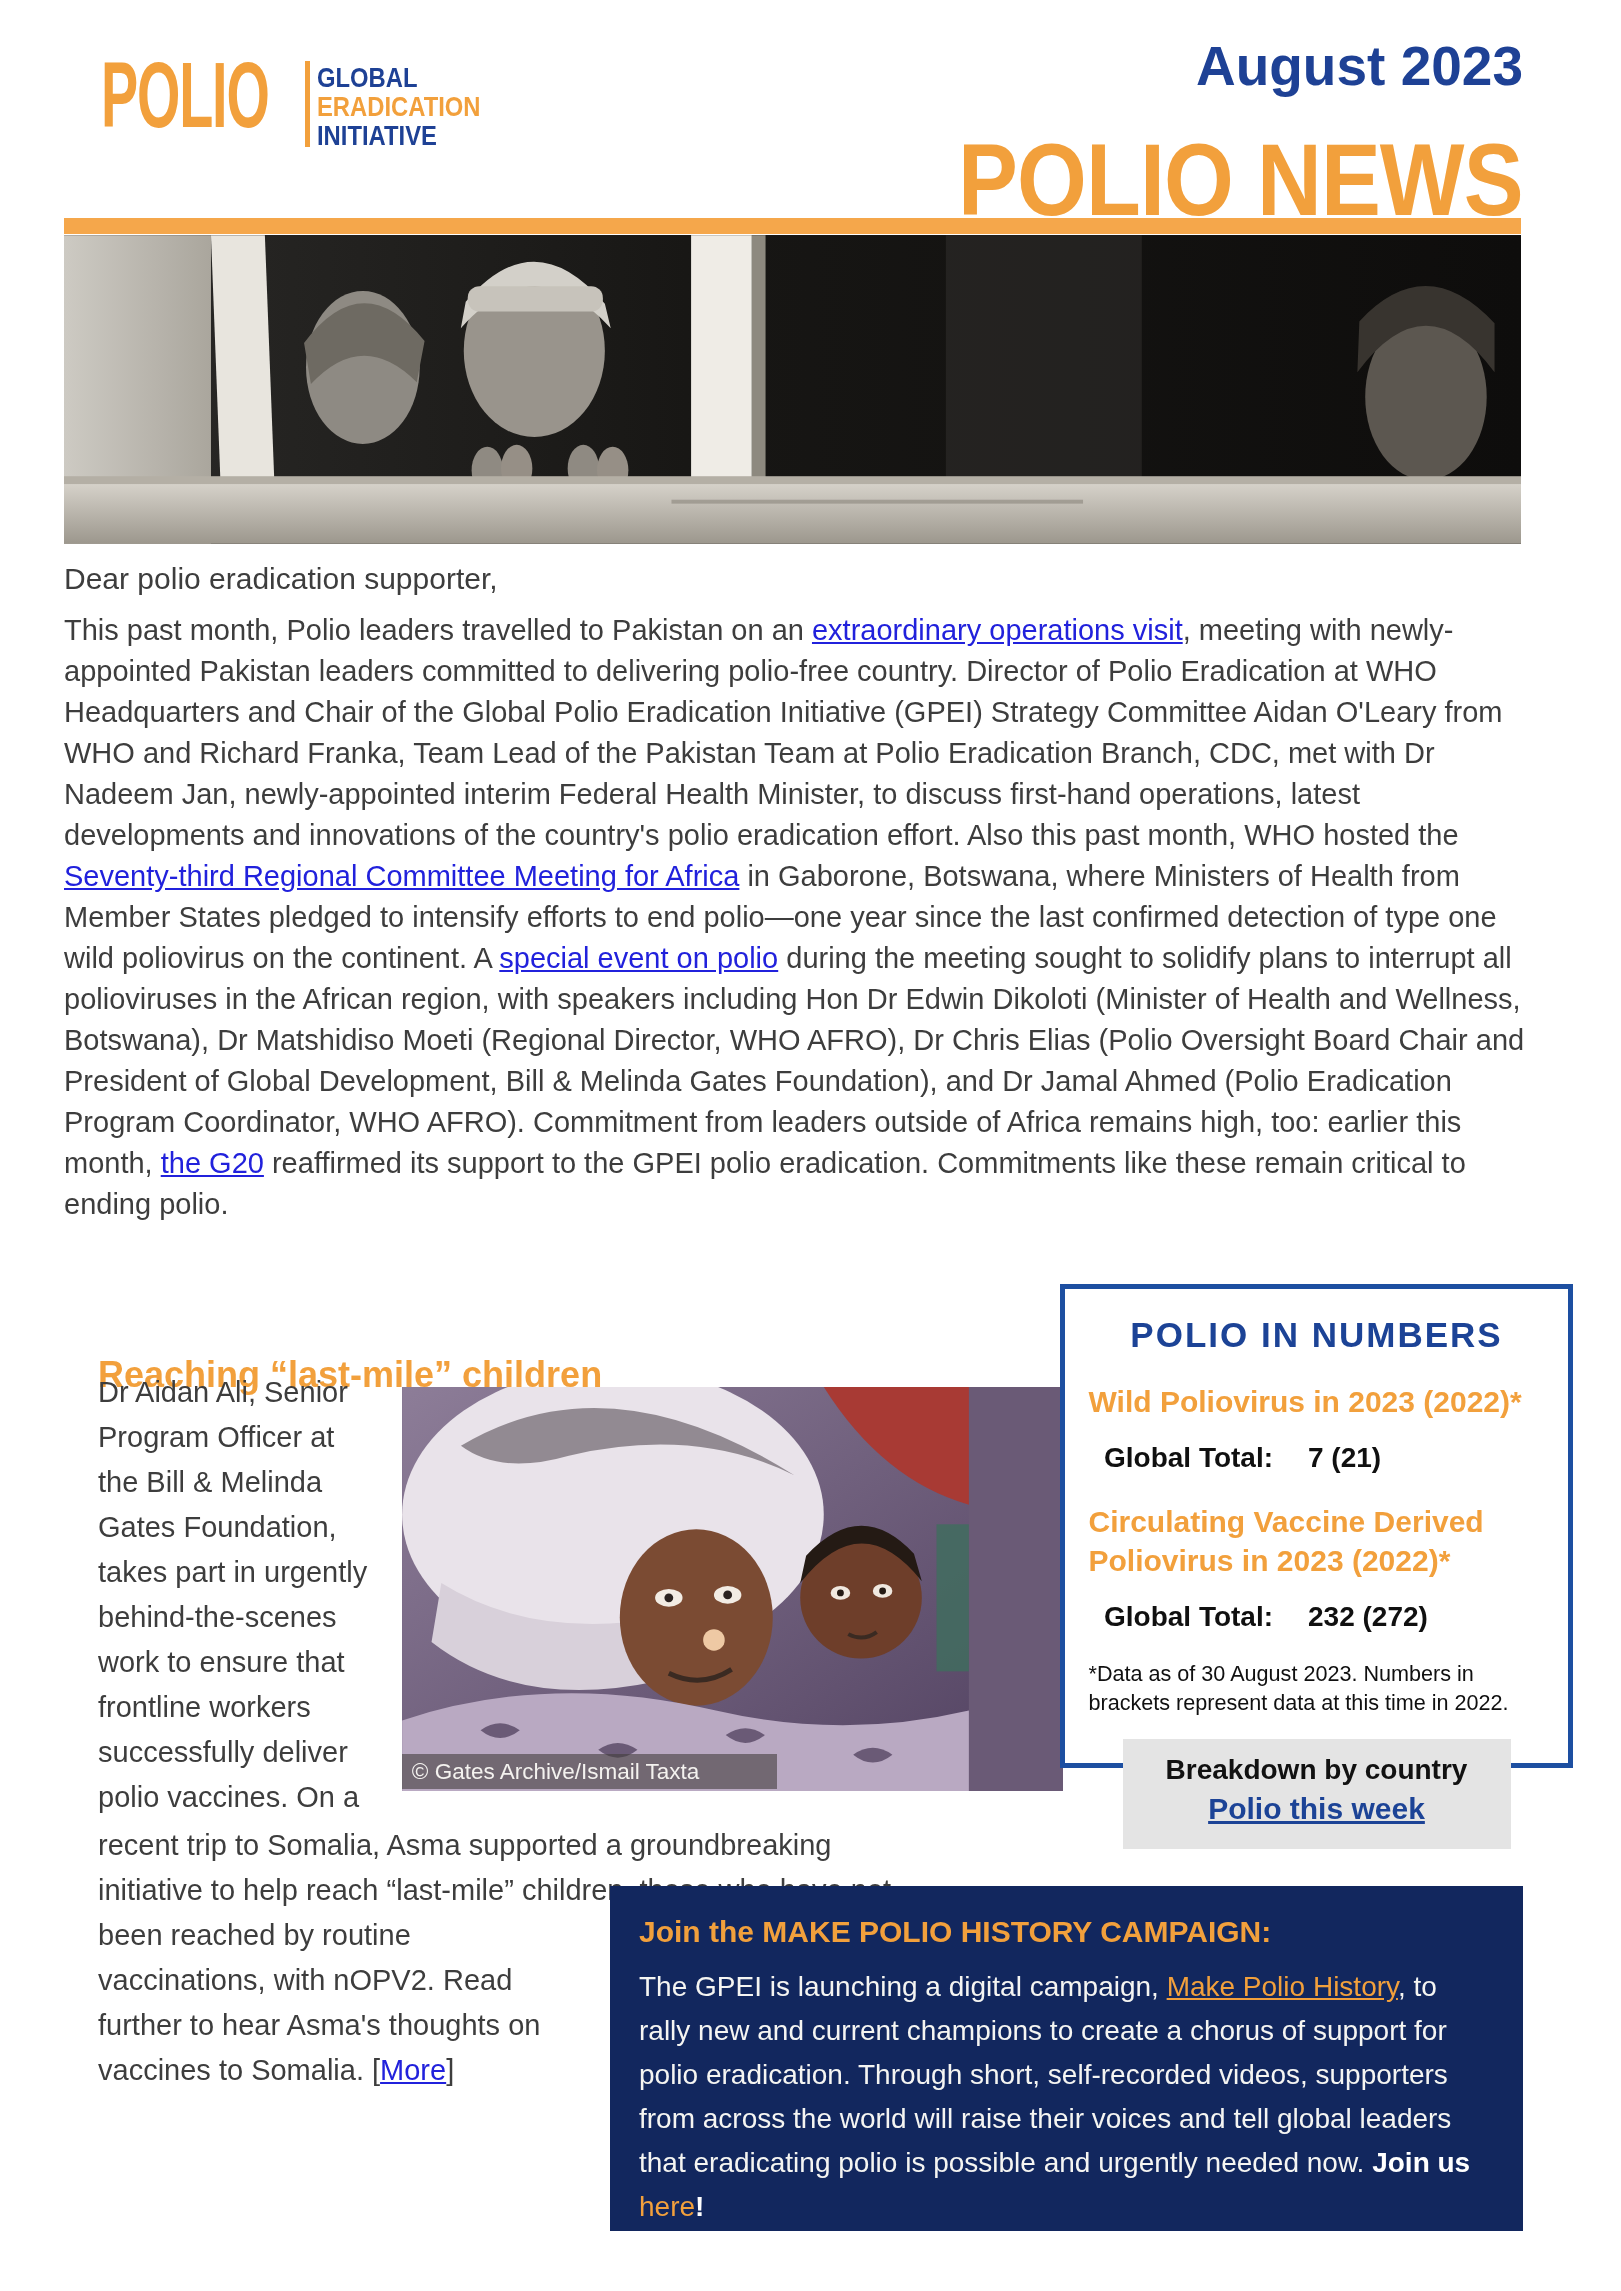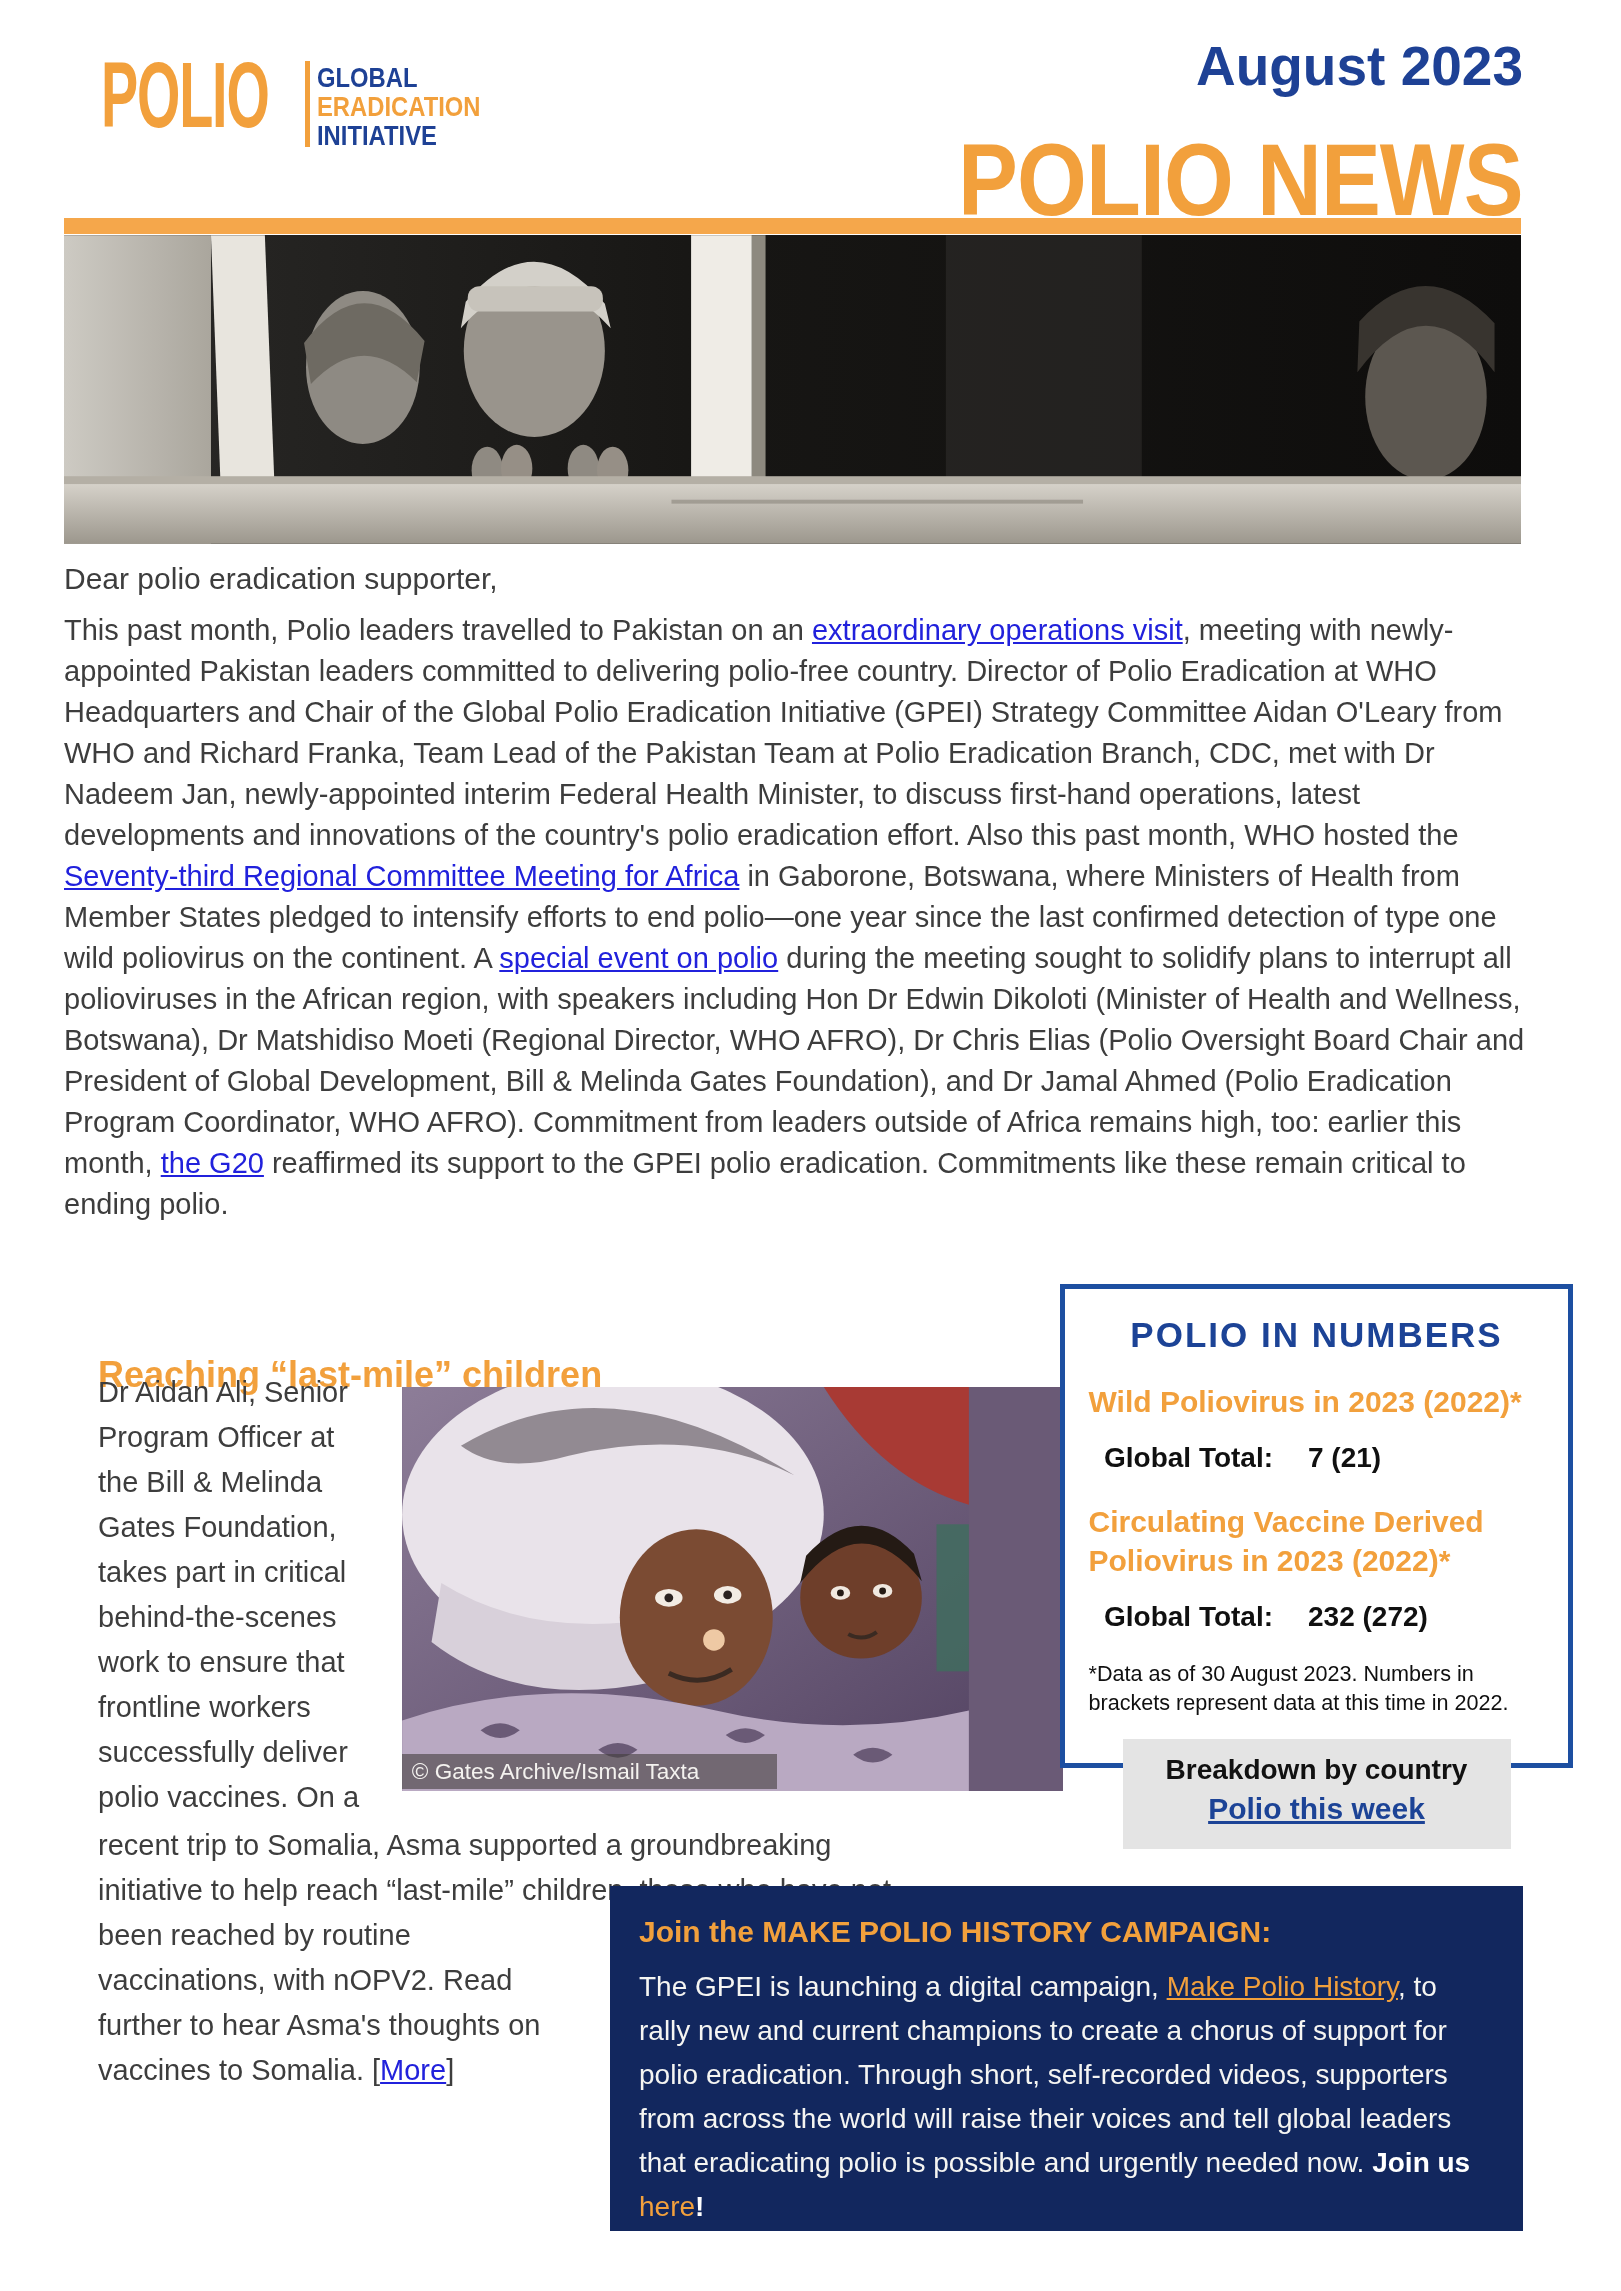--- a/index.html
+++ b/index.html
@@ -132,21 +132,21 @@
 
 <div class="abs intro"><span>This past month, Polio leaders travelled to Pakistan on an </span><a class="lnk">extraordinary operations visit</a><span>, meeting with newly-appointed Pakistan leaders committed to delivering polio-free country. Director of Polio Eradication at WHO Headquarters and Chair of the Global Polio Eradication Initiative (GPEI) Strategy Committee Aidan O'Leary from WHO and Richard Franka, Team Lead of the Pakistan Team at Polio Eradication Branch, CDC, met with Dr Nadeem Jan, newly-appointed interim Federal Health Minister, to discuss first-hand operations, latest developments and innovations of the country's polio eradication effort.  Also this past month, WHO hosted the </span><a class="lnk">Seventy-third Regional Committee Meeting for Africa</a><span> in Gaborone, Botswana, where Ministers of Health from Member States pledged to intensify efforts to end polio—one year since the last confirmed detection of type one wild poliovirus on the continent. A </span><a class="lnk">special event on polio</a><span> during the meeting sought to solidify plans to interrupt all polioviruses in the African region, with speakers including Hon Dr Edwin Dikoloti (Minister of Health and Wellness, Botswana), Dr Matshidiso Moeti (Regional Director, WHO AFRO), Dr Chris Elias (Polio Oversight Board Chair and President of Global Development, Bill &amp; Melinda Gates Foundation), and Dr Jamal Ahmed (Polio Eradication Program Coordinator, WHO AFRO). Commitment from leaders outside of Africa remains high, too: earlier this month, </span><a class="lnk">the G20</a><span> reaffirmed its support to the GPEI polio eradication. Commitments like these remain critical to ending polio.</span></div>
 
 <div class="abs lm-heading">Reaching “last-mile” children</div>
 
 <div class="abs lm-col1">
   <div>Dr Aidan Ali, Senior</div>
   <div>Program Officer at</div>
   <div>the Bill &amp; Melinda</div>
   <div>Gates Foundation,</div>
-  <div>takes part in critical</div>
+  <div>takes part in urgently</div>
   <div>behind-the-scenes</div>
   <div>work to ensure that</div>
   <div>frontline workers</div>
   <div>successfully deliver</div>
   <div>polio vaccines. On a</div>
 </div>
 
 <div class="abs photo">
   <svg width="567" height="404" viewBox="0 0 578 412">
     <defs>

